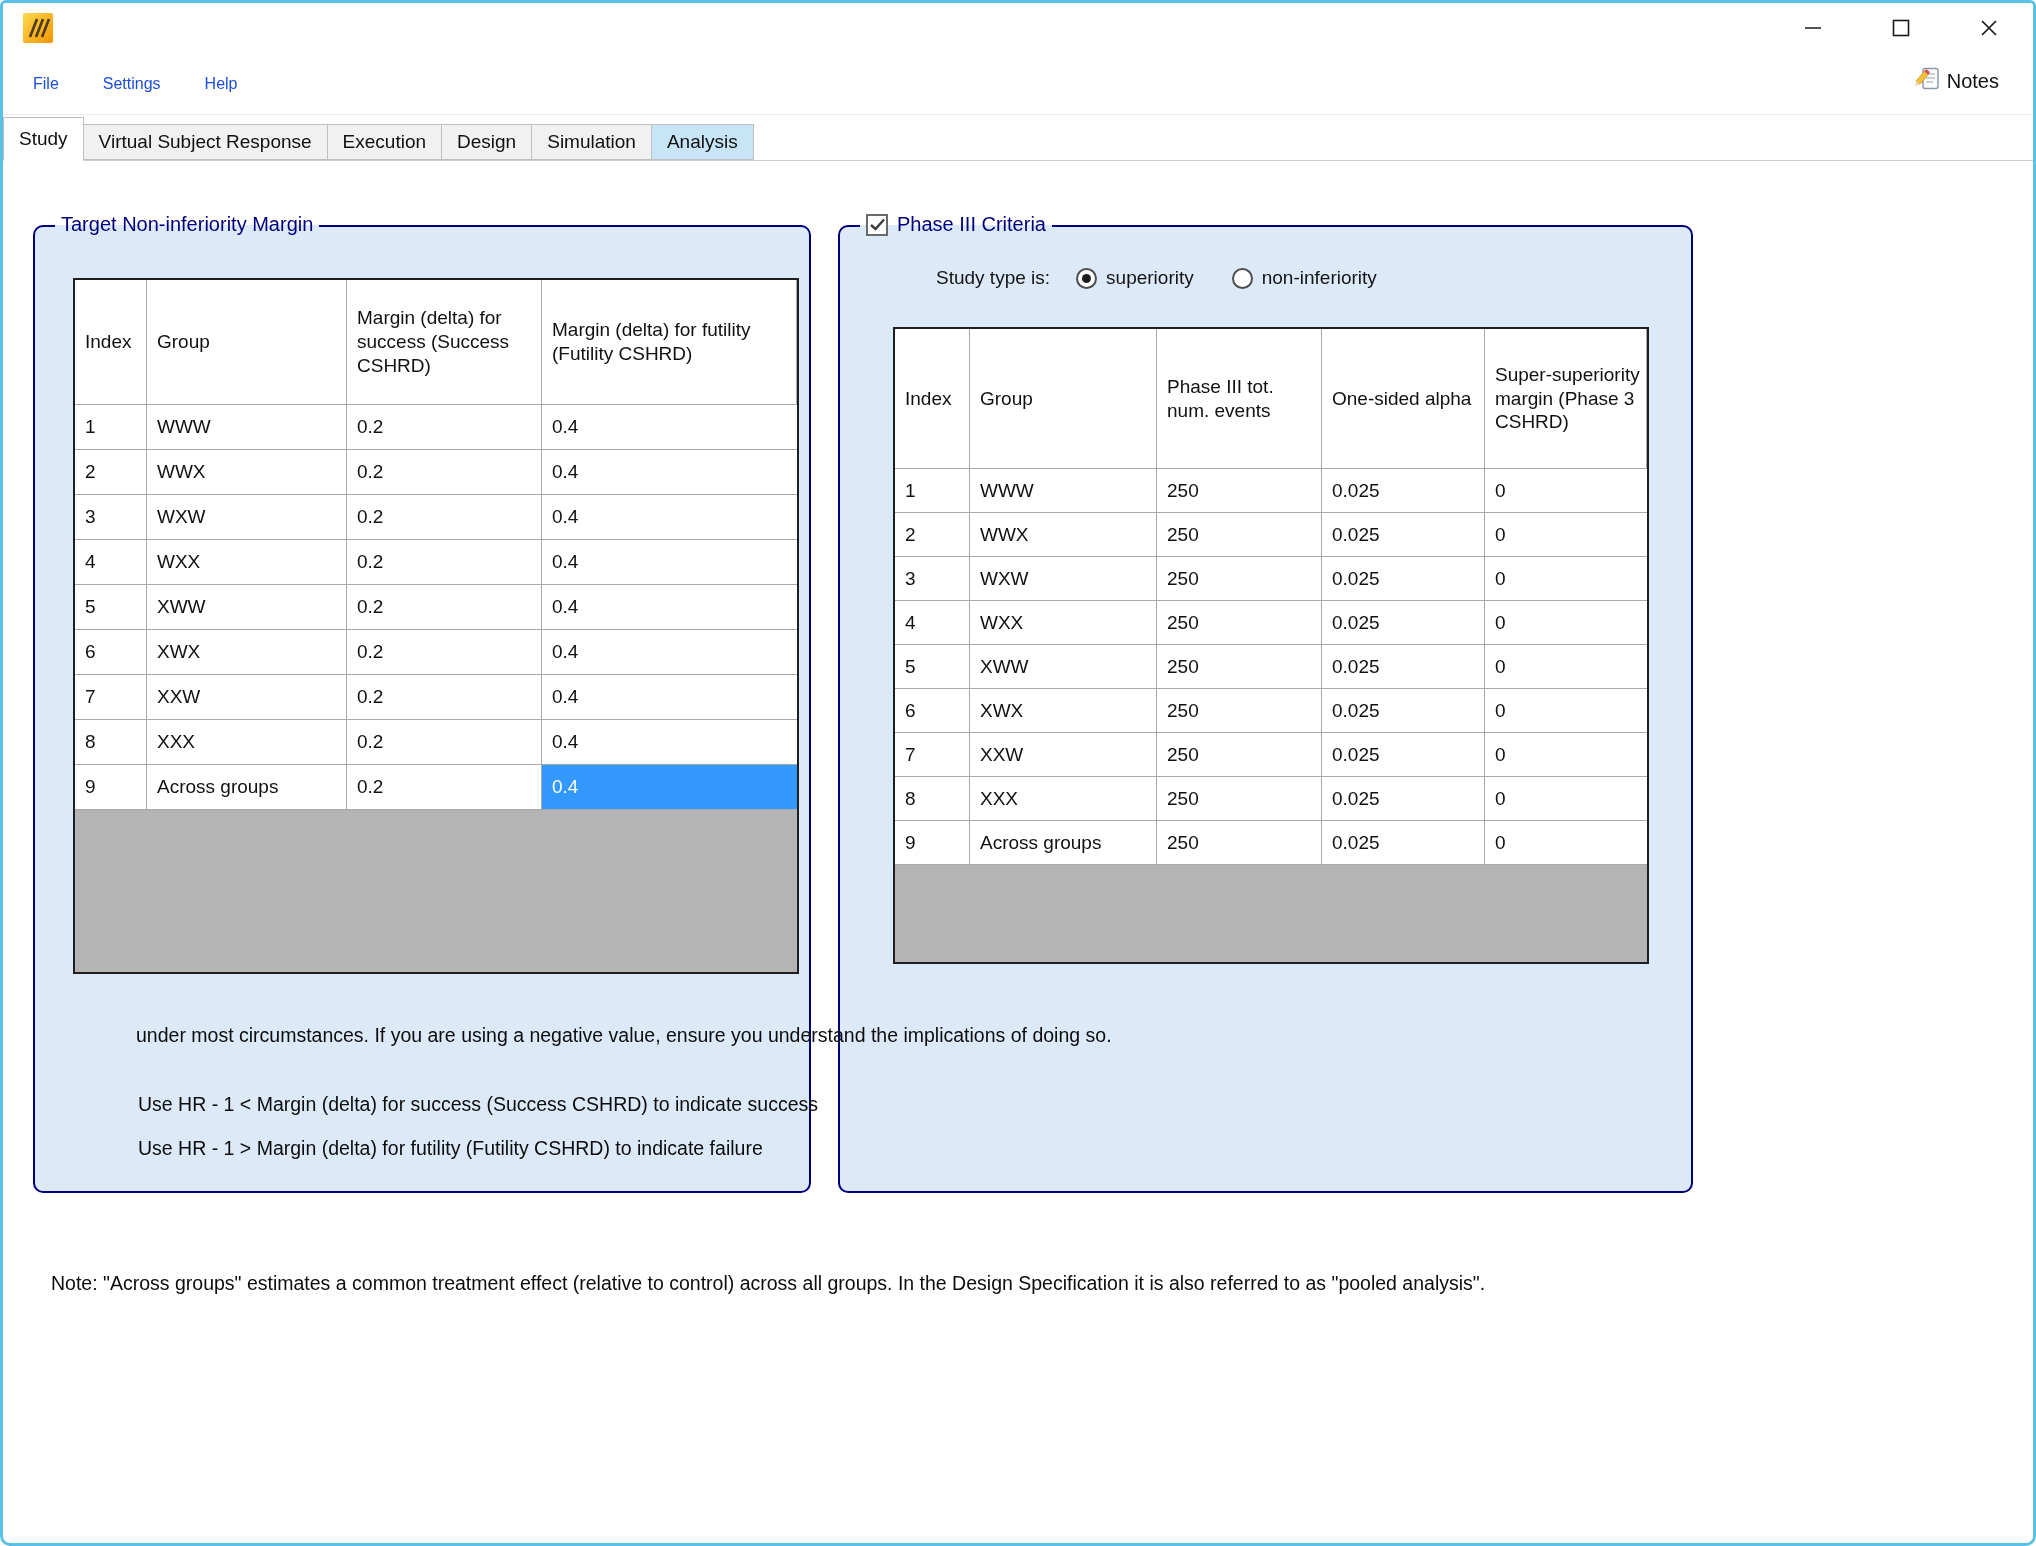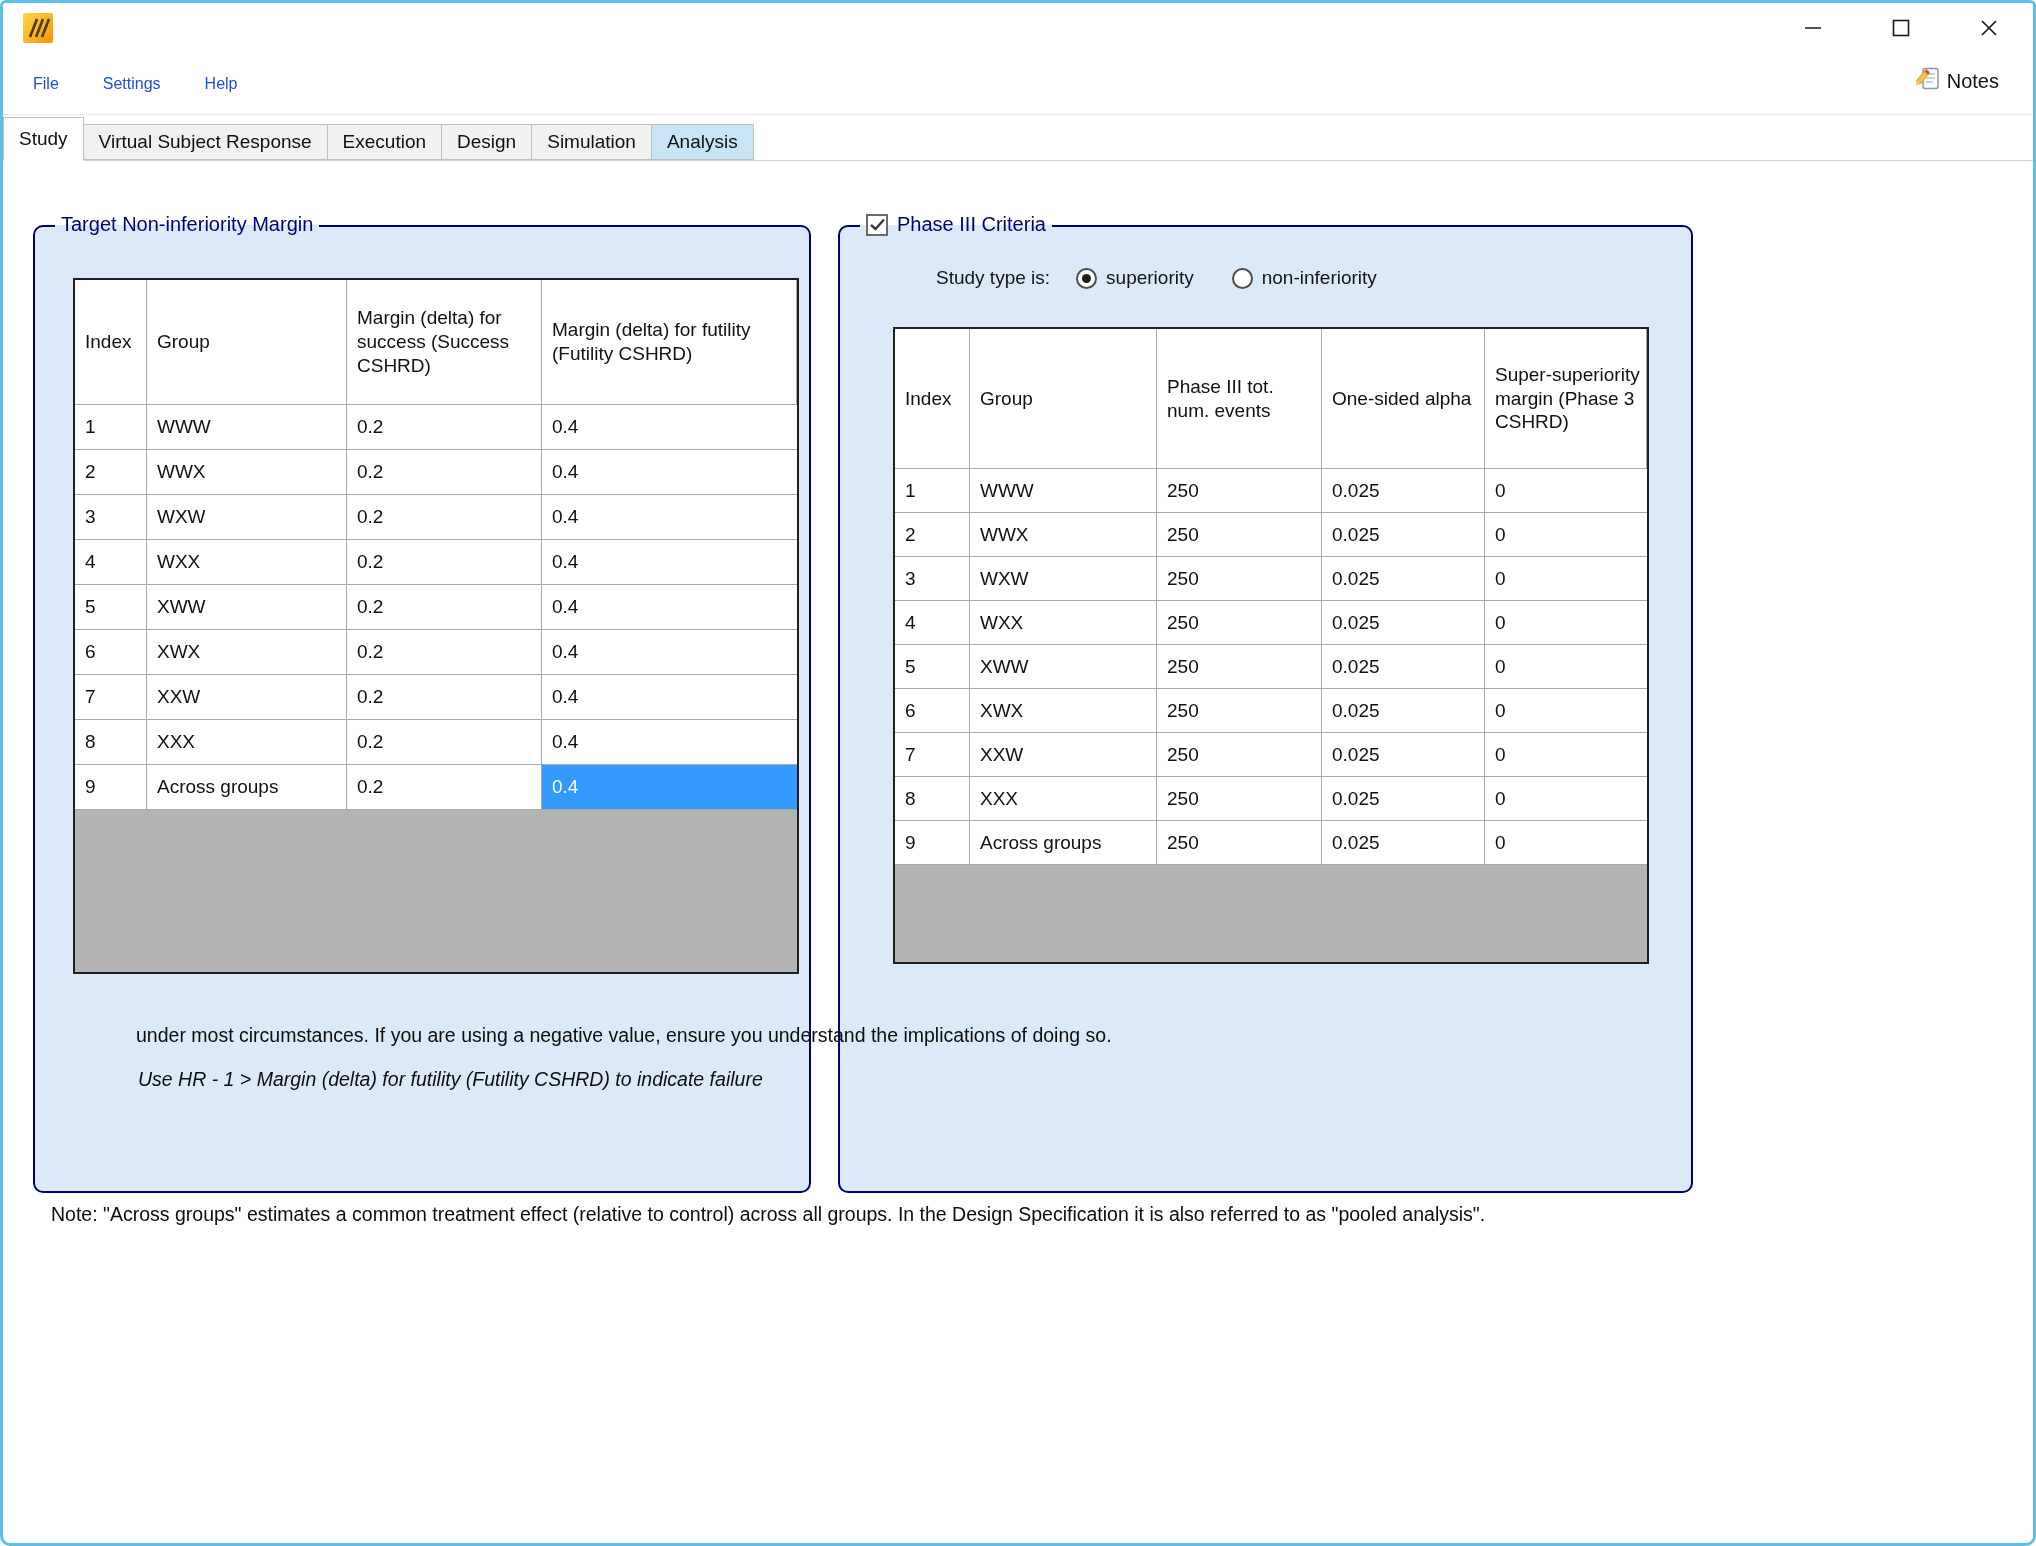--- a/index.html
+++ b/index.html
@@ -54,21 +54,21 @@
           border-right:1px solid #a9a9a9; border-bottom:1px solid #a9a9a9; background:#fff; overflow:hidden; }
   .cell.last { border-right:none; }
   .th { line-height:1.25; padding-right:6px; }
   .filler { grid-column:1 / -1; background:#b4b4b4; border:none; }
   .selected-cell { background:#3399ff !important; color:#fff !important; }
   
   .notes-area { position:absolute; left:48px; top:1012px; font-size:19.5px; color:#0d0d0d; }
   .notes-area div { white-space:nowrap; }
   .note-l2 { margin-left:85px; margin-top:9px; }
   .use-line1 { margin-left:87px; margin-top:46px; }
-  .use-line2 { margin-left:87px; margin-top:21px;font-style:italic; }
+  .use-line2 { margin-left:87px; margin-top:21px; }
   .note2 { margin-top:112px; }
 </style>
 </head>
 <body>
 
 <div class="window">
 
   <div class="titlebar">
     <span class="app-icon">
       <svg viewBox="0 0 30 30" width="30" height="30">
@@ -307,17 +307,18 @@
             <div class="cell">0.025</div>
             <div class="cell last">0</div>
           </div>
         </div>
       <div class="filler"></div>
     </div>
   </div>
 
   <div class="notes-area">
     <div class="note-l2">under most circumstances.  If you are using a negative value, ensure you understand the implications of doing so.</div>
+    <div class="use-line1">Use HR - 1 &lt; Margin (delta) for success (Success CSHRD) to indicate success</div>
     <div class="use-line2">Use HR - 1 &gt; Margin (delta) for futility (Futility CSHRD) to indicate failure</div>
     <div class="note2">Note: "Across groups" estimates a common treatment effect (relative to control) across all groups. In the Design Specification it is also referred to as "pooled analysis".</div>
   </div>
 
 </div>
 
 </body></html>

